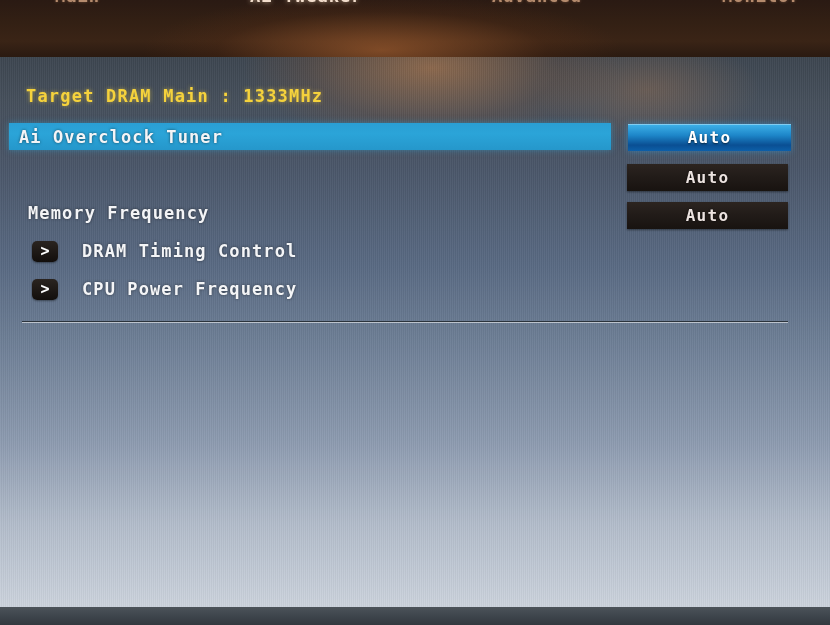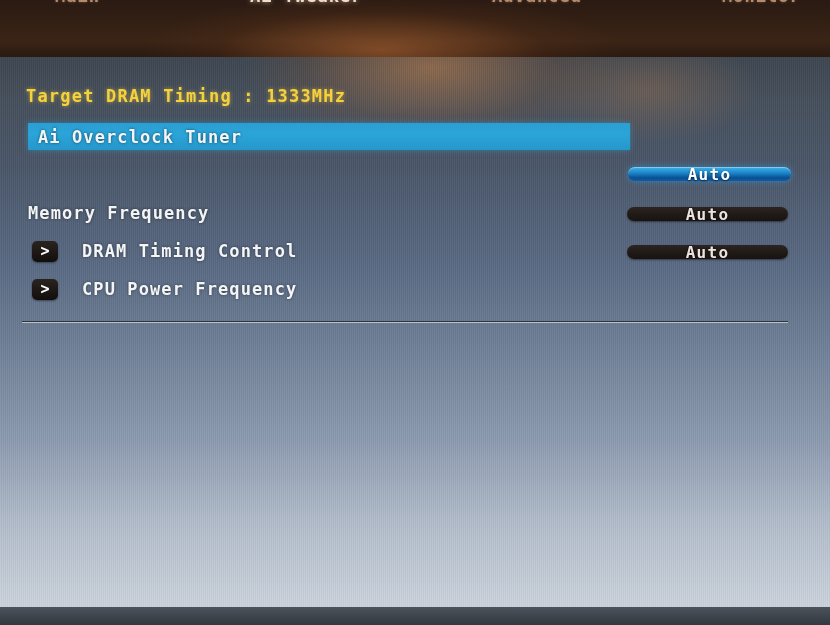--- a/index.html
+++ b/index.html
@@ -106,21 +106,21 @@
     font-size: 17px;
     font-weight: bold;
     letter-spacing: 1.2px;
     color: #f5d23c;
     text-shadow: 0 0 4px rgba(255,215,60,0.55);
     white-space: nowrap;
   }
 
   .hl-bar {
     position: absolute;
-    left: 28px; top: 123px;
+    left: 9px; top: 123px;
     width: 602px;
     height: 27px;
     background: linear-gradient(180deg, #2a9fd4 0%, #2ba4d8 40%, #2597cb 100%);
     box-shadow: 0 0 6px rgba(45,165,215,0.5);
   }
   .hl-bar .row-label {
     position: absolute;
     left: 10px; top: 4px;
   }
 
@@ -132,30 +132,29 @@
     color: #f3f4f6;
     text-shadow: 0 0 3px rgba(0,0,0,0.55);
     white-space: nowrap;
   }
   .row-label.r2 { left: 28px; top: 165px; }
   .row-label.r3 { left: 28px; top: 203px; }
 
   
   .value-box {
     position: absolute;
-    height: 14px;
-    border-radius: 7px;
+    height: 27px;
+    border-radius: 0;
     display: flex;
     align-items: center;
     justify-content: center;
     font-size: 16px;
     font-weight: bold;
     letter-spacing: 1.3px;
     white-space: nowrap;
-    margin-top: 43px;
   }
   .value-box.selected {
     left: 628px; top: 124px;
     width: 163px;
     background: linear-gradient(180deg, #3fb3ea 0%, #1d86c9 42%, #0a4f93 78%, #0d5fa8 100%);
     color: #ffffff;
     text-shadow: 0 1px 2px rgba(0,0,0,0.6);
     box-shadow: 0 0 7px rgba(50,160,230,0.55), inset 0 1px 0 rgba(255,255,255,0.35);
   }
   .value-box.plain {
@@ -225,21 +224,21 @@
       <div class="tab tab-aitweaker active">Ai Tweaker</div>
       <div class="tab tab-advanced">Advanced</div>
       <div class="tab tab-monitor">Monitor</div>
     </div>
   </div>
 
   <div class="content">
     <div class="scanlines"></div>
   </div>
 
-  <div class="target-speed">Target DRAM Timing : 1333MHz</div>
+  <div class="target-speed">Target DRAM Main : 1333MHz</div>
 
   <div class="hl-bar">
     <div class="row-label">Ai Overclock Tuner</div>
   </div>
   <div class="value-box selected">Auto</div>
 
   <div class="value-box plain v2">Auto</div>
 
   <div class="row-label r3">Memory Frequency</div>
   <div class="value-box plain v3">Auto</div>

